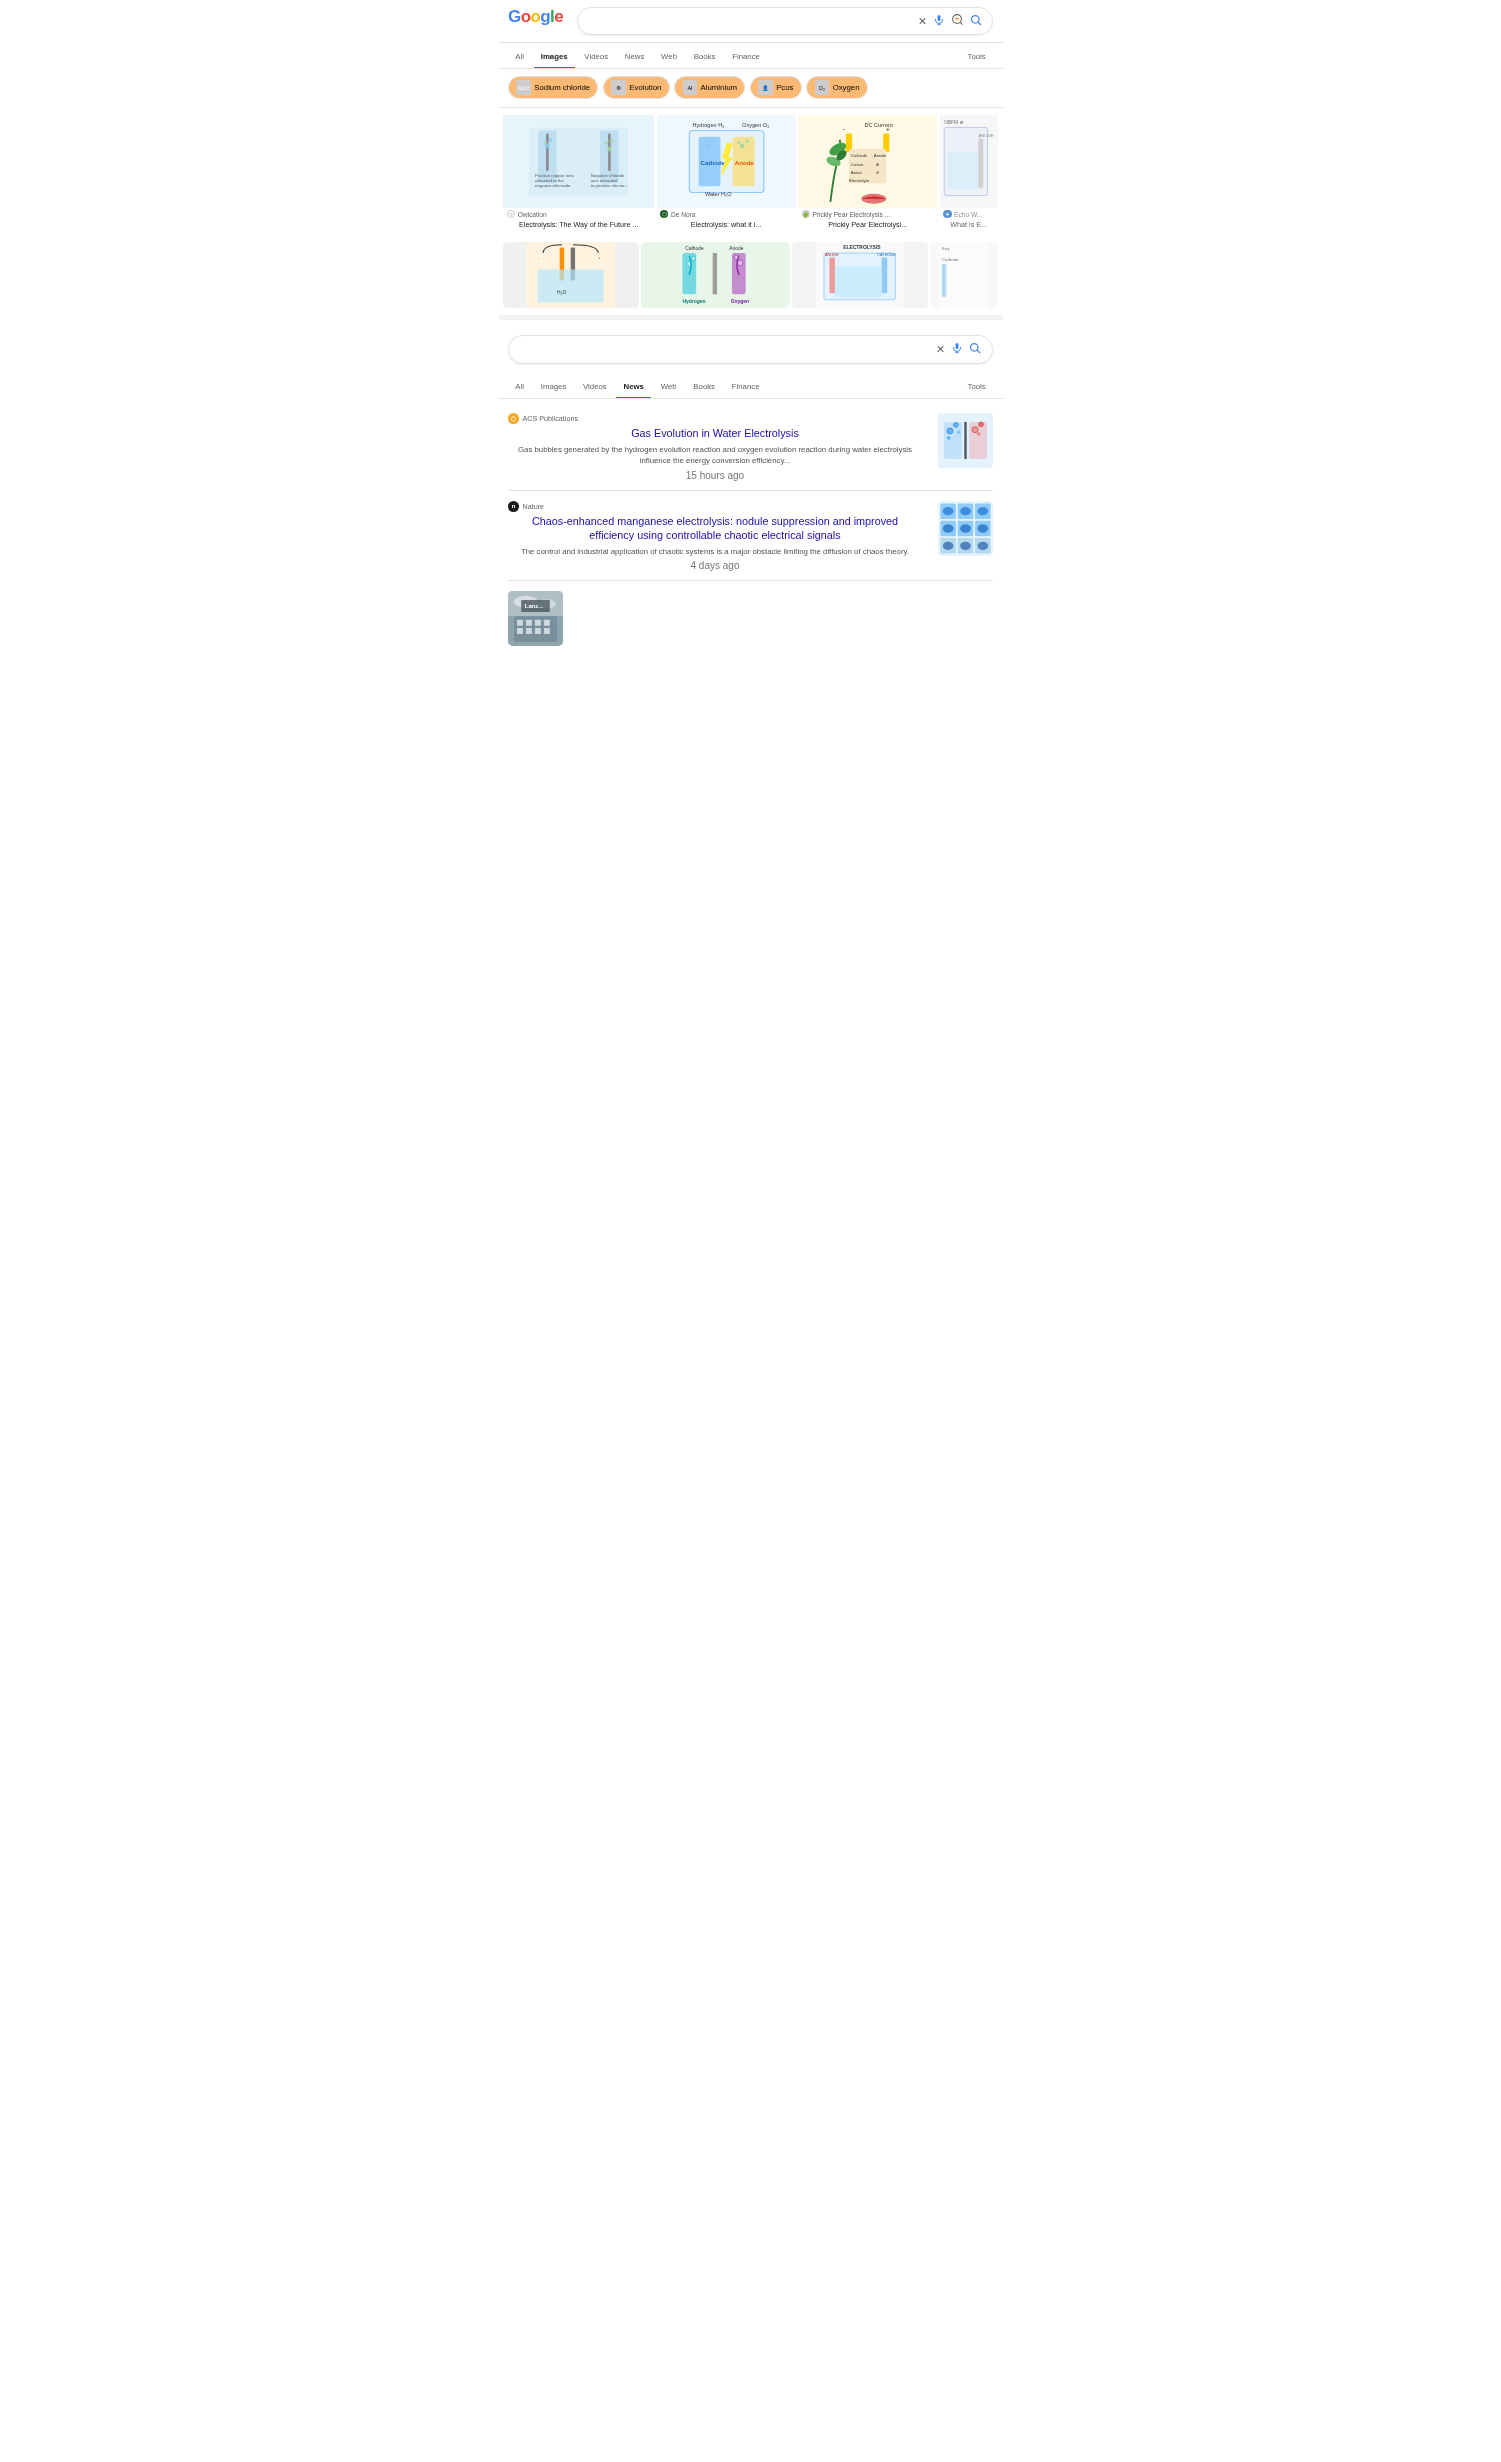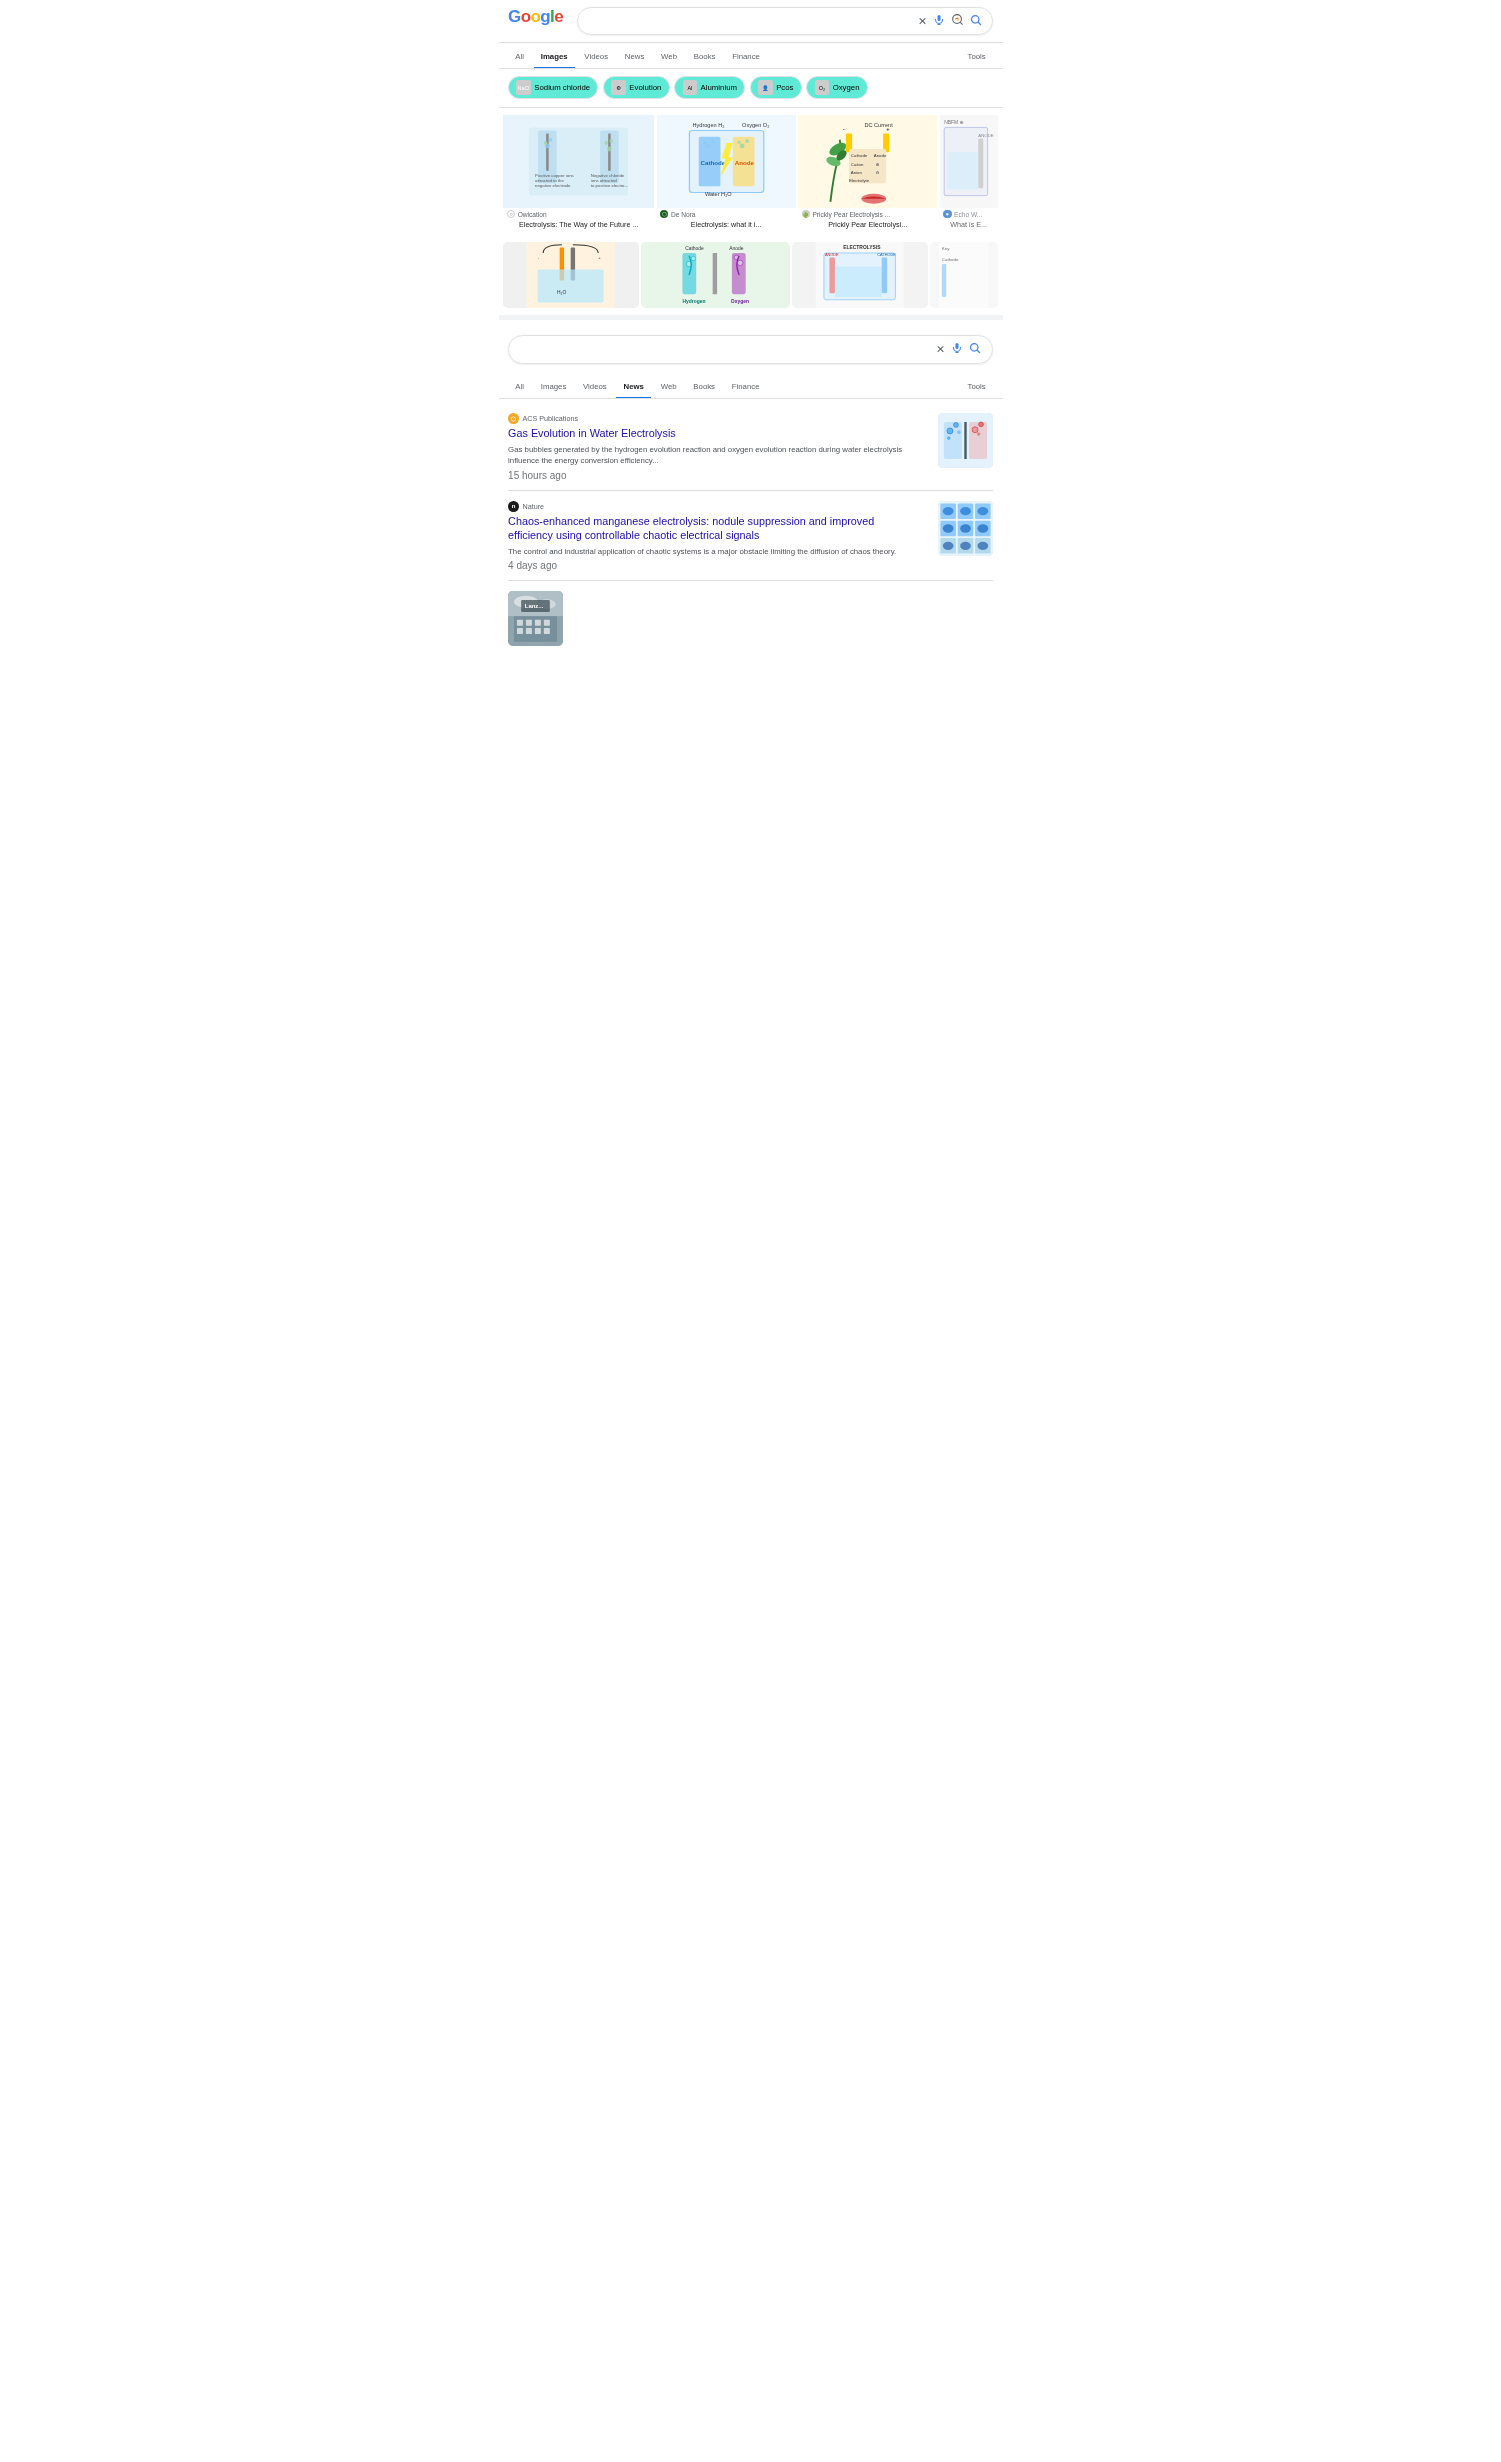--- a/index.html
+++ b/index.html
@@ -22,21 +22,21 @@
     .search-bar .search-icon-btn { color: #4285F4; }
 
     
     .nav-tabs { display: flex; align-items: center; padding: 2.4px 9.6px 0; border-bottom: 0.6px solid #e0e0e0; gap: 2.4px; }
     .nav-tab { padding: 6px 7.2px; font-size: 7.8px; color: #5f6368; cursor: pointer; border-bottom: 1.8px solid transparent; text-decoration: none; }
     .nav-tab.active { color: #202124; border-bottom: 1.8px solid #1a73e8; font-weight: 600; }
     .nav-tools { margin-left: auto; padding: 6px 7.2px; font-size: 7.8px; color: #5f6368; cursor: pointer; }
 
     
     .filter-chips { display: flex; gap: 4.8px; padding: 7.2px 9.6px; overflow-x: auto; border-bottom: 0.6px solid #e0e0e0; }
-    .chip { display: flex; align-items: center; gap: 3.6px; border: 0.6px solid #dfe1e5; border-radius: 12px; padding: 3.6px 7.2px; font-size: 7.8px; cursor: pointer; white-space: nowrap; background: #5eead4; }
+    .chip { display: flex; align-items: center; gap: 3.6px; border: 0.6px solid #dfe1e5; border-radius: 12px; padding: 3.6px 7.2px; font-size: 7.8px; cursor: pointer; white-space: nowrap; background: #fdba74; }
     .chip img, .chip .chip-thumb { width: 14.4px; height: 14.4px; object-fit: cover; border-radius: 1.8px; background: #ccc; }
 
     
     .image-grid { display: flex; gap: 2.4px; padding: 7.2px 4.8px; overflow: hidden; }
     .image-source { font-size: 6.6px; color: #5f6368; padding: 2.4px 3.6px 1.2px; display: flex; align-items: center; gap: 2.4px; }
     .image-title { font-size: 7.2px; color: #202124; padding: 0 3.6px 3.6px; line-height: 1.3; text-align: center; }
     .source-icon { width: 8.4px; height: 8.4px; border-radius: 50%; background: #ccc; display: inline-flex; align-items: center; justify-content: center; font-size: 5.4px; }
 
     
     .section-divider { height: 4.8px; background: #f1f3f4; margin: 4.8px 0; }
@@ -44,21 +44,21 @@
     
     .second-search { padding: 9.6px; }
     .second-search-bar { display: flex; align-items: center; border: 0.6px solid #dfe1e5; border-radius: 14.4px; padding: 6px 10.8px; gap: 6px; box-shadow: 0 0.6px 1.8px rgba(0,0,0,0.1); }
     .second-search-bar input { flex: 1; border: none; outline: none; font-size: 9.6px; }
 
     
     .second-nav { display: flex; align-items: center; padding: 2.4px 9.6px 0; border-bottom: 0.6px solid #e0e0e0; gap: 2.4px; }
 
     
     .news-results { padding: 4.8px 9.6px; }
-    .news-item { display: flex; gap: 16px; padding: 9.6px 0; border-bottom: 0.6px solid #e0e0e0; }
+    .news-item { display: flex; gap: 16px; padding: 9.6px 0; border-bottom: 0.6px solid #e0e0e0; text-align: center; }
     .news-item:last-child { border-bottom: none; }
     .news-content { flex: 1; }
     .news-source { display: flex; align-items: center; gap: 3.6px; margin-bottom: 2.4px; }
     .news-source-icon { width: 10.8px; height: 10.8px; border-radius: 50%; display: inline-flex; align-items: center; justify-content: center; font-size: 6px; font-weight: bold; }
     .news-source-name { font-size: 7.2px; color: #5f6368; }
     .news-title { font-size: 10.8px; color: #1a0dab; font-weight: normal; line-height: 1.3; margin-bottom: 3.6px; cursor: pointer; }
     .news-snippet { font-size: 7.8px; color: #4d5156; line-height: 1.5; margin-bottom: 2.4px; }
     .news-time { font-size: 10px; color: #70757a; }
     .news-image-placeholder { width: 55px; height: 55px; border-radius: 4.8px; flex-shrink: 0; background: #c8d8e8; display: flex; align-items: center; justify-content: center; overflow: hidden; }
 

